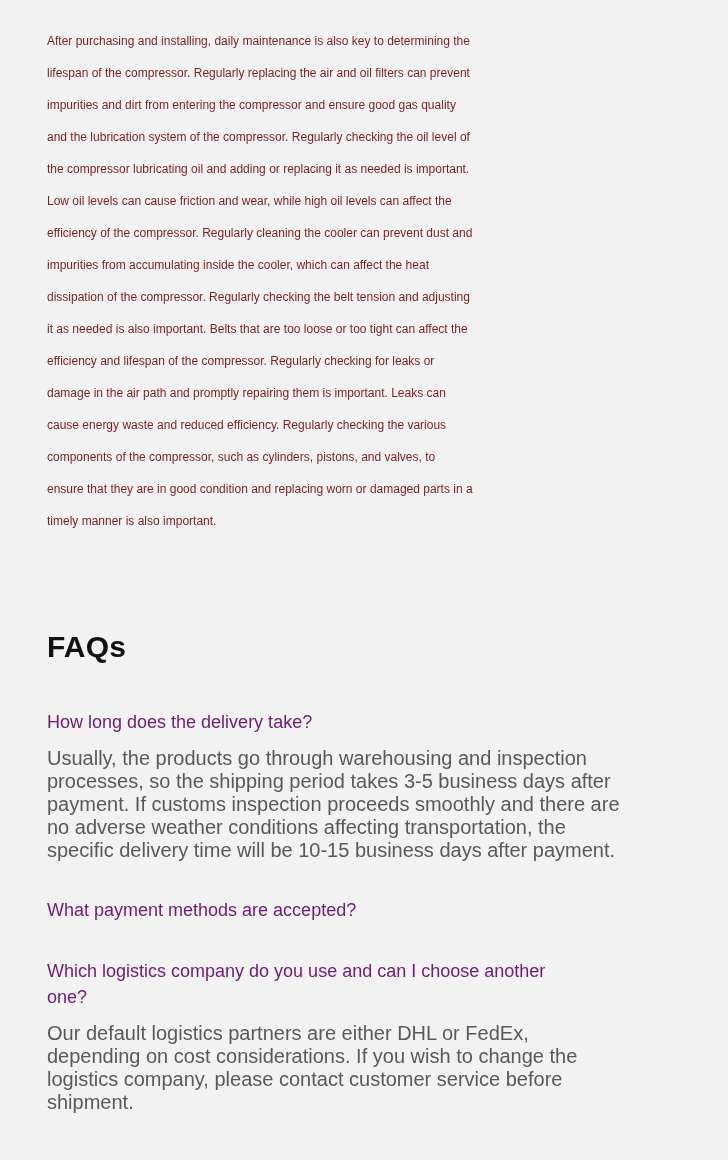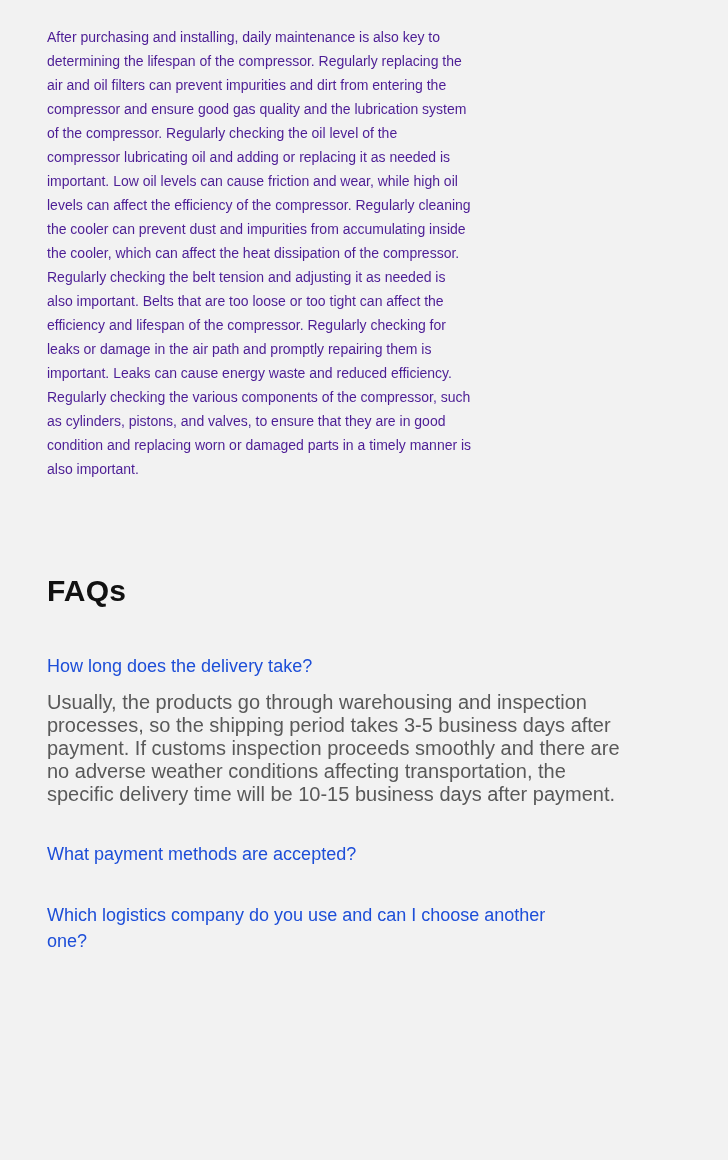--- a/index.html
+++ b/index.html
@@ -14,39 +14,39 @@
     overflow: hidden;
     -webkit-font-smoothing: antialiased;
   }
   .content {
     padding: 0 0 0 47px;
     box-sizing: border-box;
   }
   .intro-paragraph {
     margin: 25px 0 0 0;
     width: 427px;
-    font-size: 14px;
-    line-height: 24px;
-    color: #4c1d95;
+    font-size: 12px;
+    line-height: 32px;
+    color: #7f1d1d;
   }
   .faqs-title {
     margin: 92px 0 44px 0;
     font-size: 30px;
     line-height: 36px;
     font-weight: bold;
     color: #111111;
     letter-spacing: 0.2px;
   }
   .faq-question {
     margin: 35px 0 12px 0;
     max-width: 520px;
     font-size: 18px;
     line-height: 26px;
     font-weight: 400;
-    color: #1d4ed8;
+    color: #701a75;
   }
   .faq-item:first-of-type .faq-question {
     margin-top: 0;
   }
   .faq-answer {
     margin: 0;
     width: 580px;
     font-size: 20px;
     line-height: 23px;
     color: #595959;
@@ -65,15 +65,16 @@
     <h3 class="faq-question">How long does the delivery take?</h3>
     <p class="faq-answer">Usually, the products go through warehousing and inspection processes, so the shipping period takes 3-5 business days after payment. If customs inspection proceeds smoothly and there are no adverse weather conditions affecting transportation, the specific delivery time will be 10-15 business days after payment.</p>
   </div>
 
   <div class="faq-item">
     <h3 class="faq-question">What payment methods are accepted?</h3>
   </div>
 
   <div class="faq-item">
     <h3 class="faq-question">Which logistics company do you use and can I choose another one?</h3>
+    <p class="faq-answer">Our default logistics partners are either DHL or FedEx, depending on cost considerations. If you wish to change the logistics company, please contact customer service before shipment.</p>
   </div>
 
 </div>
 
 </body></html>

